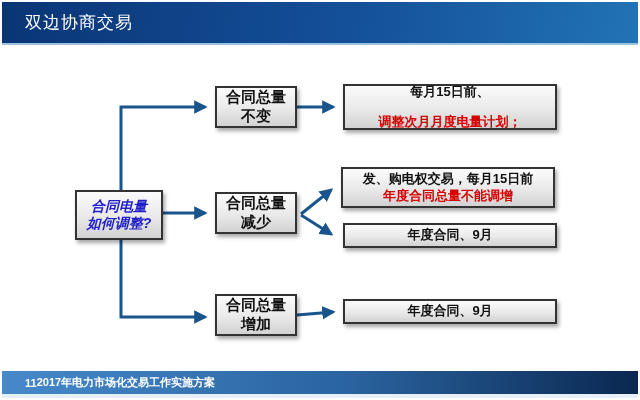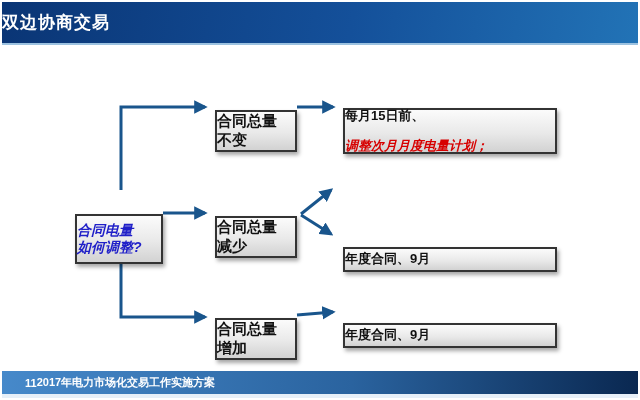--- a/index.html
+++ b/index.html
@@ -14,50 +14,50 @@
   }
   .slide{position:absolute;inset:0;background:#ffffff;}
 
   
   .header{
     position:absolute;left:2px;top:2px;right:2px;height:41px;
     background:linear-gradient(100deg,var(--header-grad-a) 0%,#14509A 55%,var(--header-grad-b) 100%);
     border-bottom:2px solid #9CC2E0;
     display:flex;align-items:center;
   }
-  .slide-title{color:#ffffff;font-size:17px;font-weight:bold;letter-spacing:1px;}
+  .slide-title{color:#ffffff;font-size:17px;font-weight:normal;padding-left:23px;letter-spacing:1px;}
 
   
   .footer{
     position:absolute;left:2px;right:2px;top:371px;height:23px;
     background:linear-gradient(90deg,var(--footer-grad-a) 0%,#2A639F 55%,var(--footer-grad-b) 100%);
     display:flex;align-items:center;justify-content:flex-start;
   }
   .footer-strip{position:absolute;left:2px;right:2px;top:394px;height:4px;background:#E6EFF8;}
   .page-number{color:#ffffff;font-size:11px;font-weight:bold;padding-left:23px;}
   .footer-title{color:#ffffff;font-size:11px;font-weight:bold;padding-right:20px;}
 
   
   .flowbox{
     position:absolute;box-sizing:border-box;
     background:linear-gradient(180deg,#FBFBFB 0%,#E9E9E9 55%,#D2D2D2 100%);
     border:2px solid #333333;
     box-shadow:2px 3px 4px rgba(0,0,0,0.35);
-    display:flex;flex-direction:column;align-items:flex-start;justify-content:center;
-    text-align:center;line-height:1.25;margin-top:24px;
+    display:flex;flex-direction:column;align-items:center;justify-content:center;
+    text-align:center;line-height:1.25;
   }
   .q-box{left:75px;top:190px;width:88px;height:50px;
     color:var(--question-color);font-weight:bold;font-style:italic;font-size:14px;}
   .cond{left:215px;width:82px;height:42px;color:#111111;font-weight:bold;font-size:15px;}
   .cond-1{top:86px;} .cond-2{top:192px;} .cond-3{top:294px;}
   .out{left:343px;width:214px;color:#111111;font-weight:bold;font-size:13px;}
   .out-1{top:84px;height:46px;gap:13px;} .out-2{left:341px;top:167px;height:41px;}
   .out-3{top:223px;height:25px;} .out-4{top:299px;height:25px;}
   .line{display:block;}
-  .red{color:var(--red-text);font-style:italic;}
+  .red{color:var(--red-text);}
 
   
   .connectors{position:absolute;left:0;top:0;width:640px;height:400px;pointer-events:none;}
   .connectors .stroke{stroke:var(--arrow-color);stroke-width:3;fill:none;}
   .connectors .head{fill:var(--arrow-color);}
 </style>
 </head>
 <body>
 
 <div class="slide">
@@ -96,20 +96,24 @@
   </div>
   <div class="flowbox cond cond-3">
     <span class="line">合同总量</span>
     <span class="line">增加</span>
   </div>
 
   <div class="flowbox out out-1">
     <span class="line">每月15日前、</span>
     <span class="line red">调整次月月度电量计划；</span>
   </div>
+  <div class="flowbox out out-2">
+    <span class="line">发、购电权交易，每月15日前</span>
+    <span class="line red">年度合同总量不能调增</span>
+  </div>
   <div class="flowbox out out-3">
     <span class="line">年度合同、9月</span>
   </div>
   <div class="flowbox out out-4">
     <span class="line">年度合同、9月</span>
   </div>
 
   <div class="footer">
     <span class="page-number">11</span>
     <span class="footer-title">2017年电力市场化交易工作实施方案</span>

